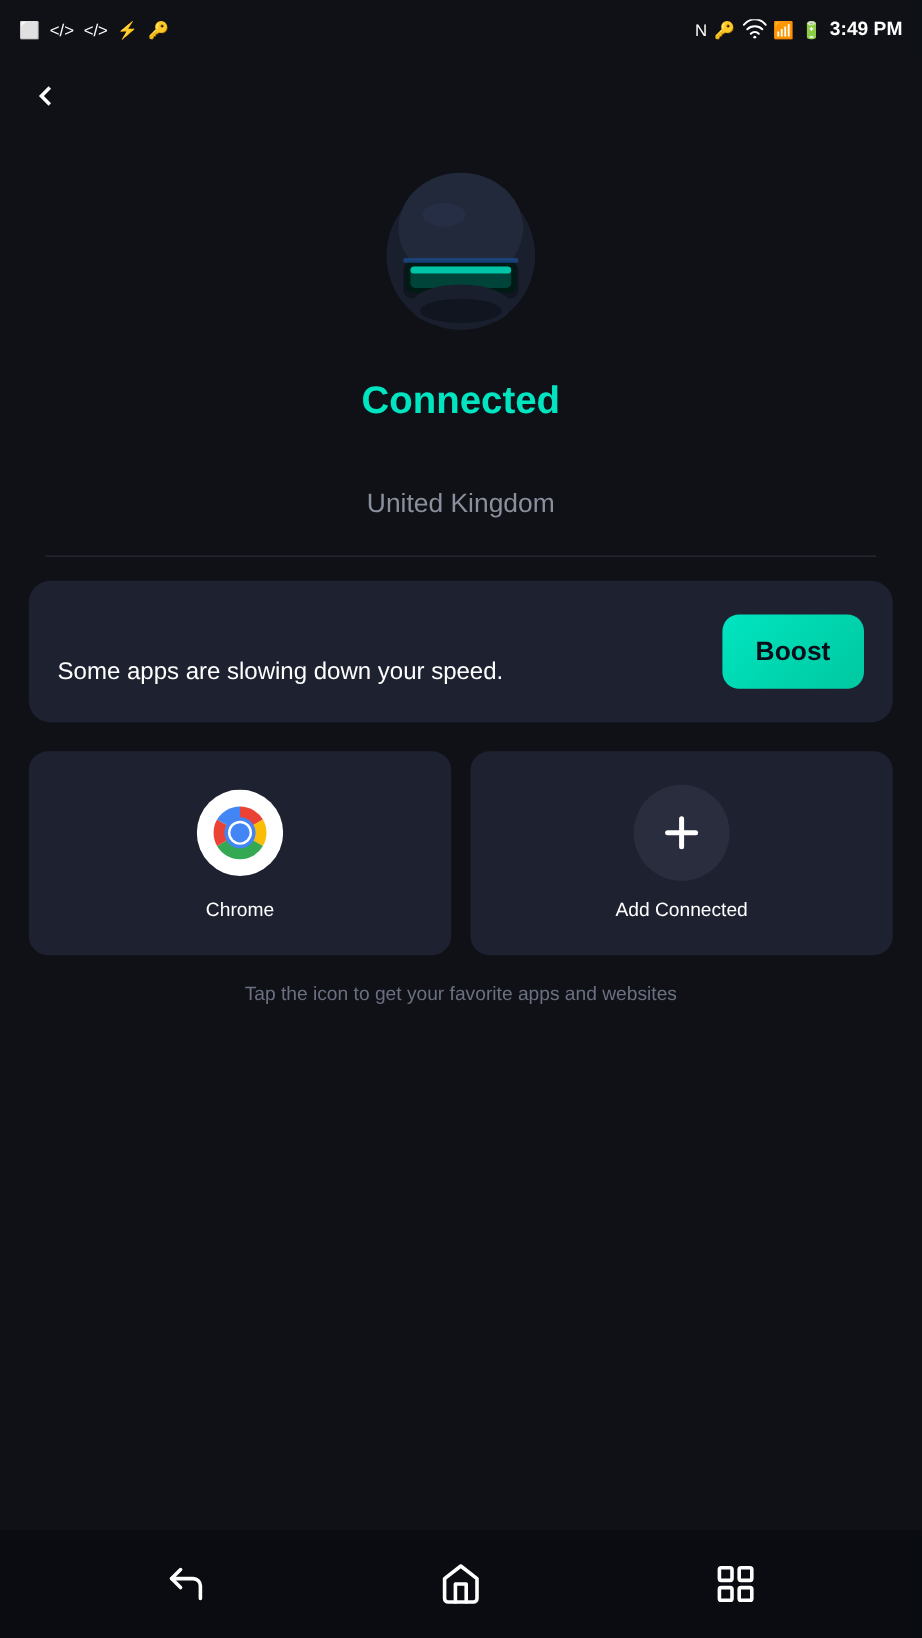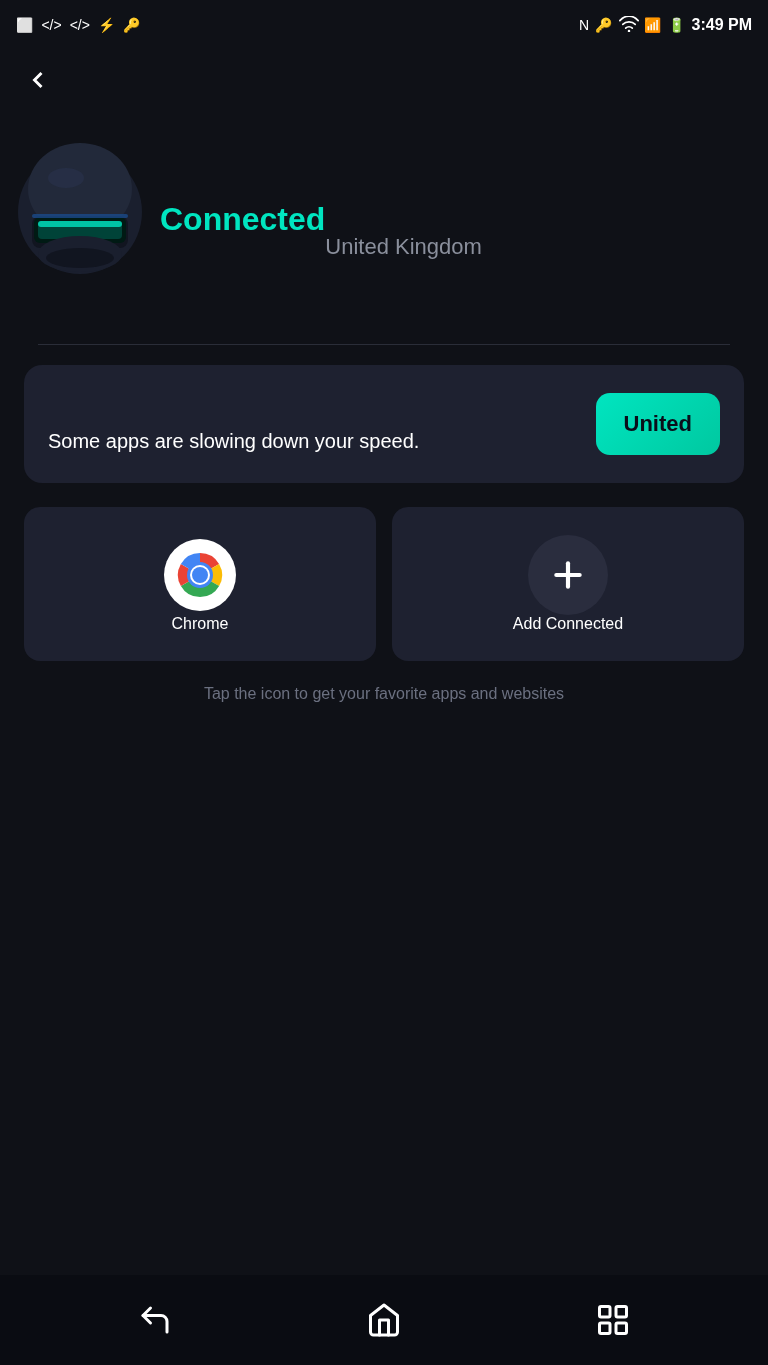--- a/index.html
+++ b/index.html
@@ -48,21 +48,21 @@
       width: 28px;
       height: 28px;
       stroke: #ffffff;
       fill: none;
       stroke-width: 2.5;
     }
 
     
     .hero {
       display: flex;
-      flex-direction: row;
+      flex-direction: column;
       align-items: center;
       padding: 20px 0 30px 0;
     }
     .helmet-container {
       width: 160px;
       height: 160px;
       margin-bottom: 20px;
     }
 
     .connected-text {
@@ -123,21 +123,21 @@
     }
     .shortcut-item {
       flex: 1;
       background-color: #1e2130;
       border-radius: 16px;
       display: flex;
       flex-direction: column;
       align-items: center;
       padding: 28px 12px;
       cursor: pointer;
-      gap: 0;
+      gap: 16px;
     }
     .shortcut-icon-wrap {
       width: 80px;
       height: 80px;
       border-radius: 50%;
       display: flex;
       align-items: center;
       justify-content: center;
     }
     .shortcut-label {
@@ -276,21 +276,21 @@
   </div>
 
   <span class="connected-text">Connected</span>
   <span class="country-text">United Kingdom</span>
 </div>
 
 <div class="divider"></div>
 
 <div class="boost-card">
   <span class="boost-text">Some apps are slowing down your speed.</span>
-  <button class="boost-btn">United</button>
+  <button class="boost-btn">Boost</button>
 </div>
 
 <div class="shortcuts-grid">
 
   <div class="shortcut-item">
     <div class="shortcut-icon-wrap">
 
       <svg class="chrome-icon" viewBox="0 0 72 72" xmlns="http://www.w3.org/2000/svg">
         <circle cx="36" cy="36" r="36" fill="white"></circle>
 

